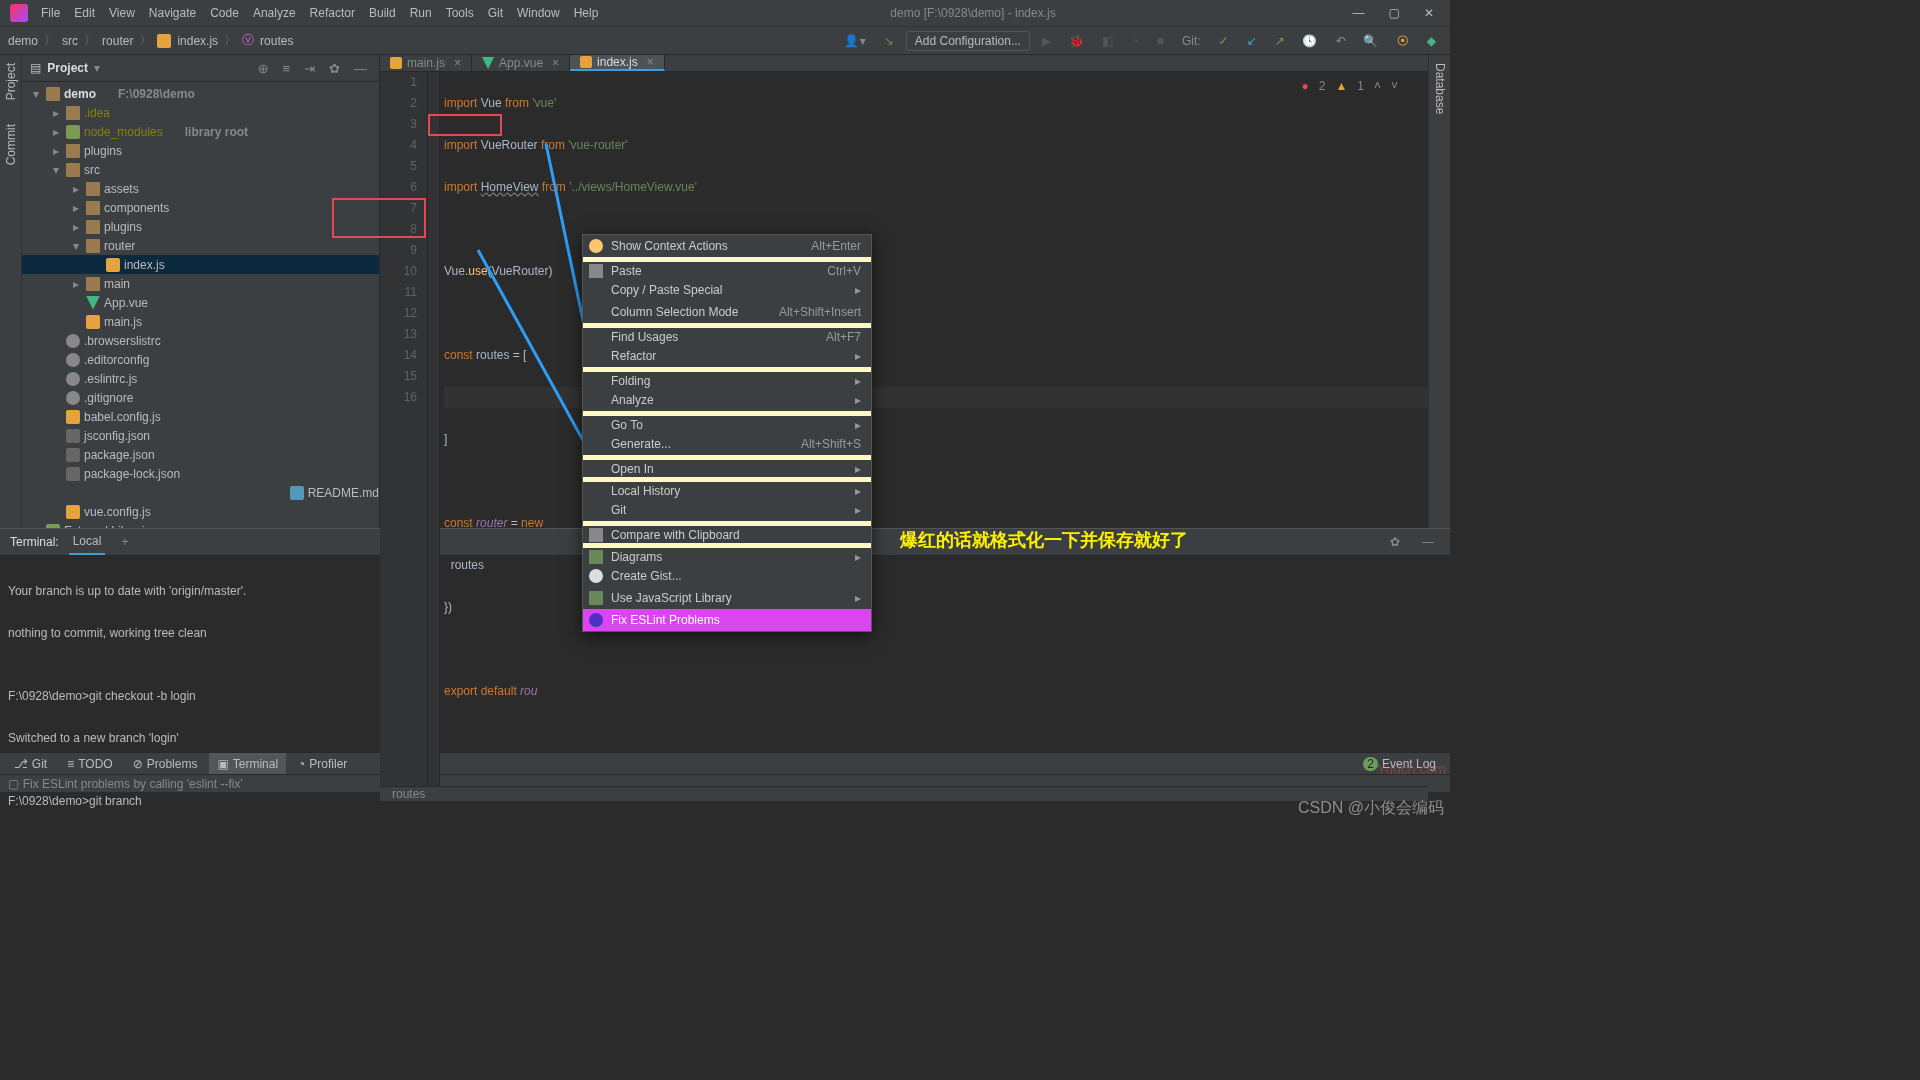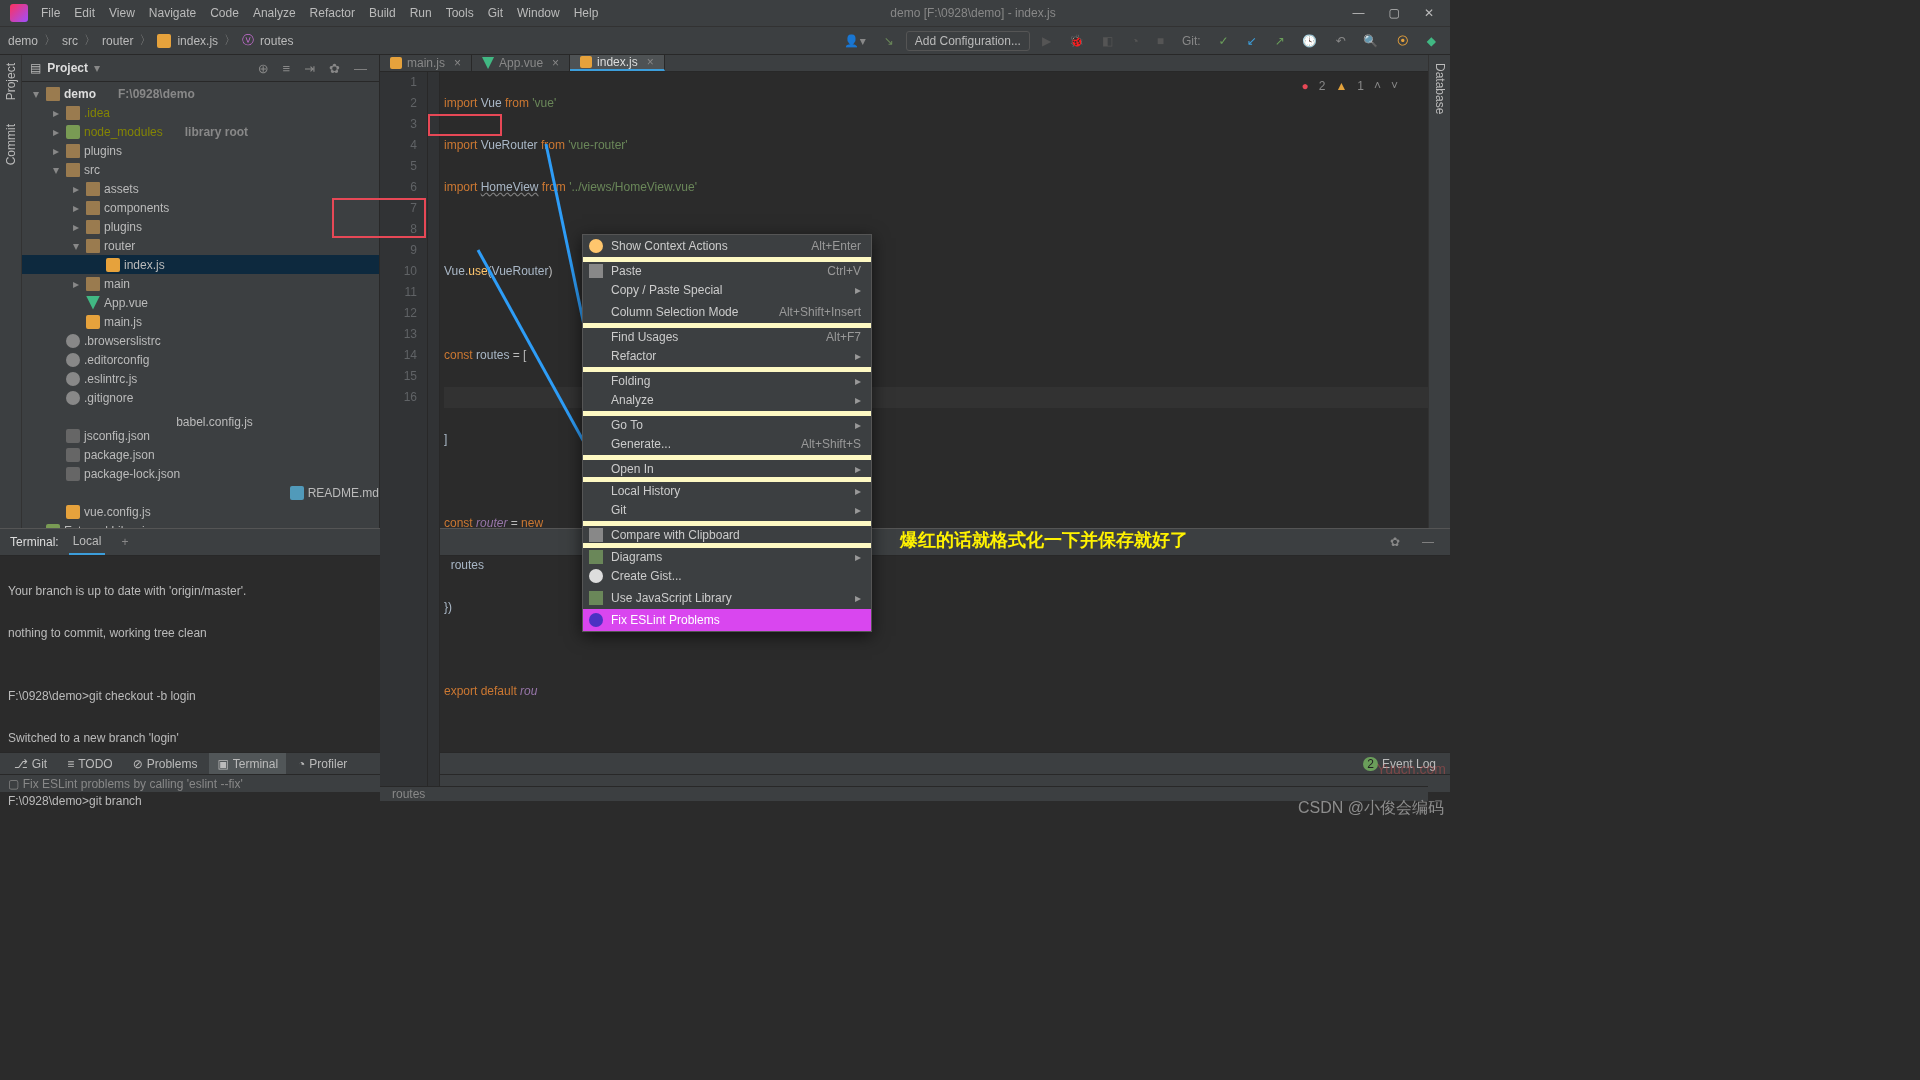--- a/index.html
+++ b/index.html
@@ -276,21 +276,21 @@
       <div class="trow" style="padding-left:28px;">
           <span class="arrow"></span>
           <span class="ic cfg"></span>
           <span class="nm">.eslintrc.js</span>
         </div>
       <div class="trow" style="padding-left:28px;">
           <span class="arrow"></span>
           <span class="ic cfg"></span>
           <span class="nm">.gitignore</span>
         </div>
-      <div class="trow" style="padding-left:28px;flex-direction:column;">
+      <div class="trow" style="padding-left:28px;">
           <span class="arrow"></span>
           <span class="ic jsf"></span>
           <span class="nm">babel.config.js</span>
         </div>
       <div class="trow" style="padding-left:28px;">
           <span class="arrow"></span>
           <span class="ic json"></span>
           <span class="nm">jsconfig.json</span>
         </div>
       <div class="trow" style="padding-left:28px;">

